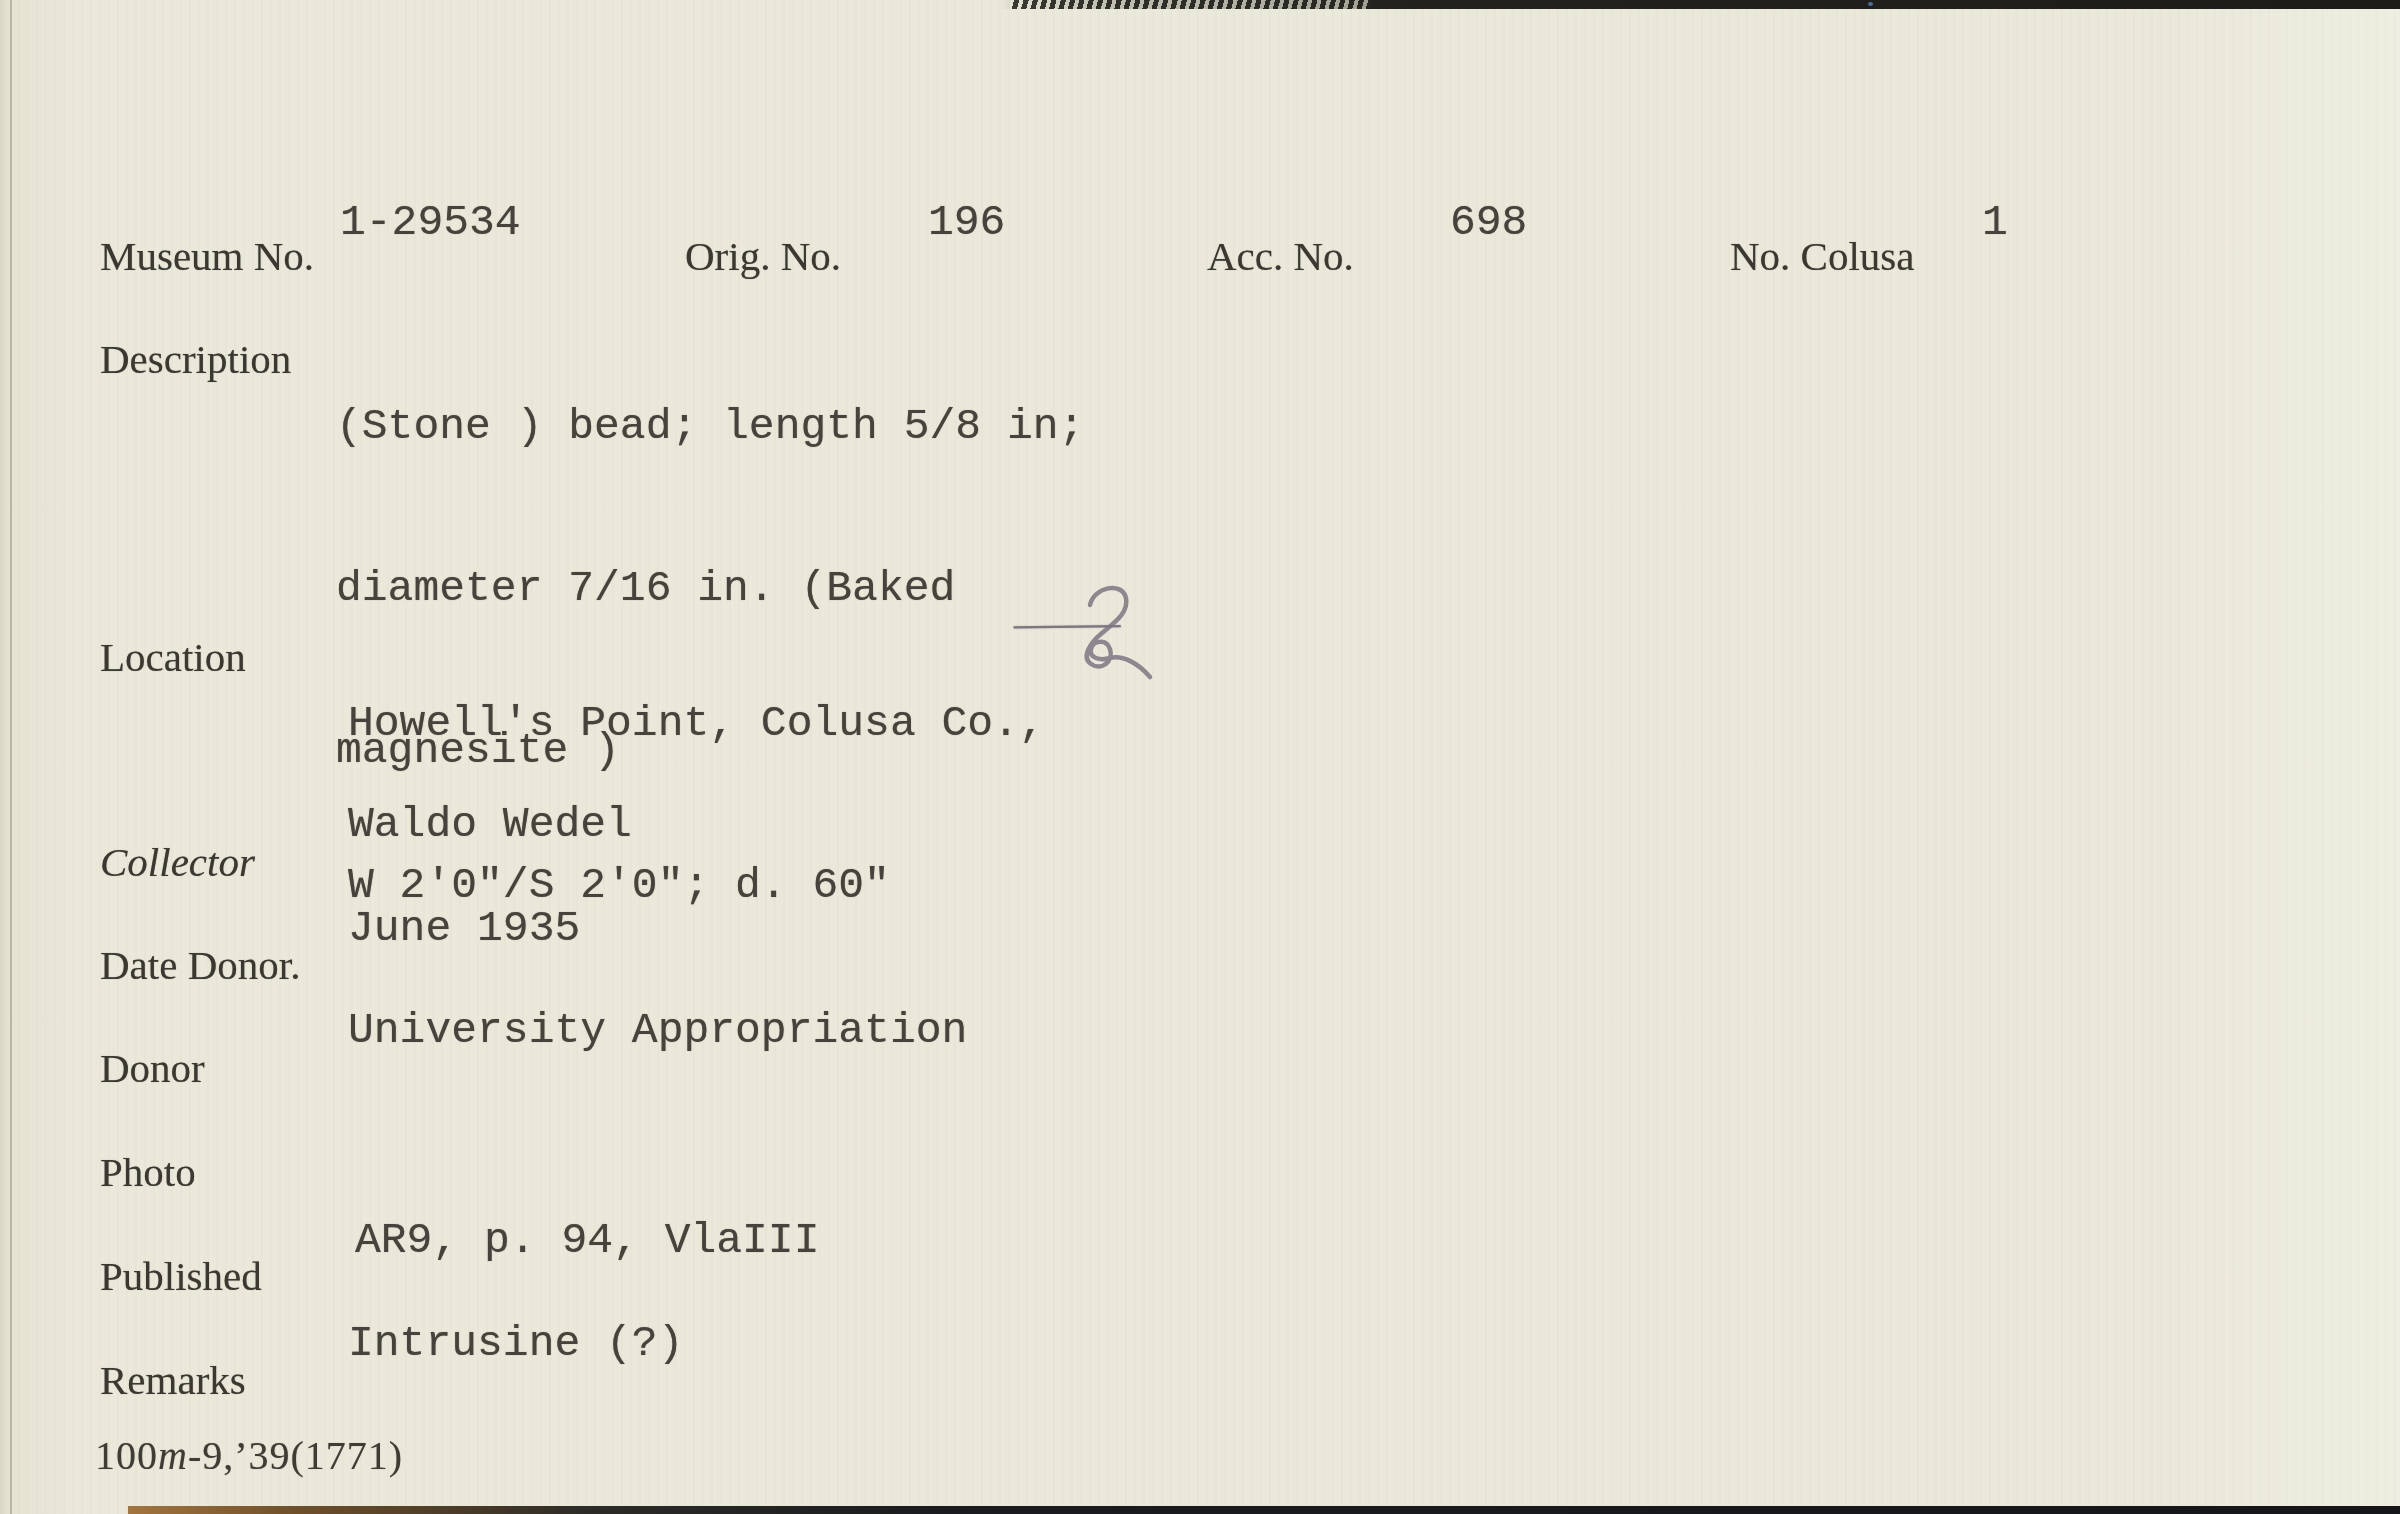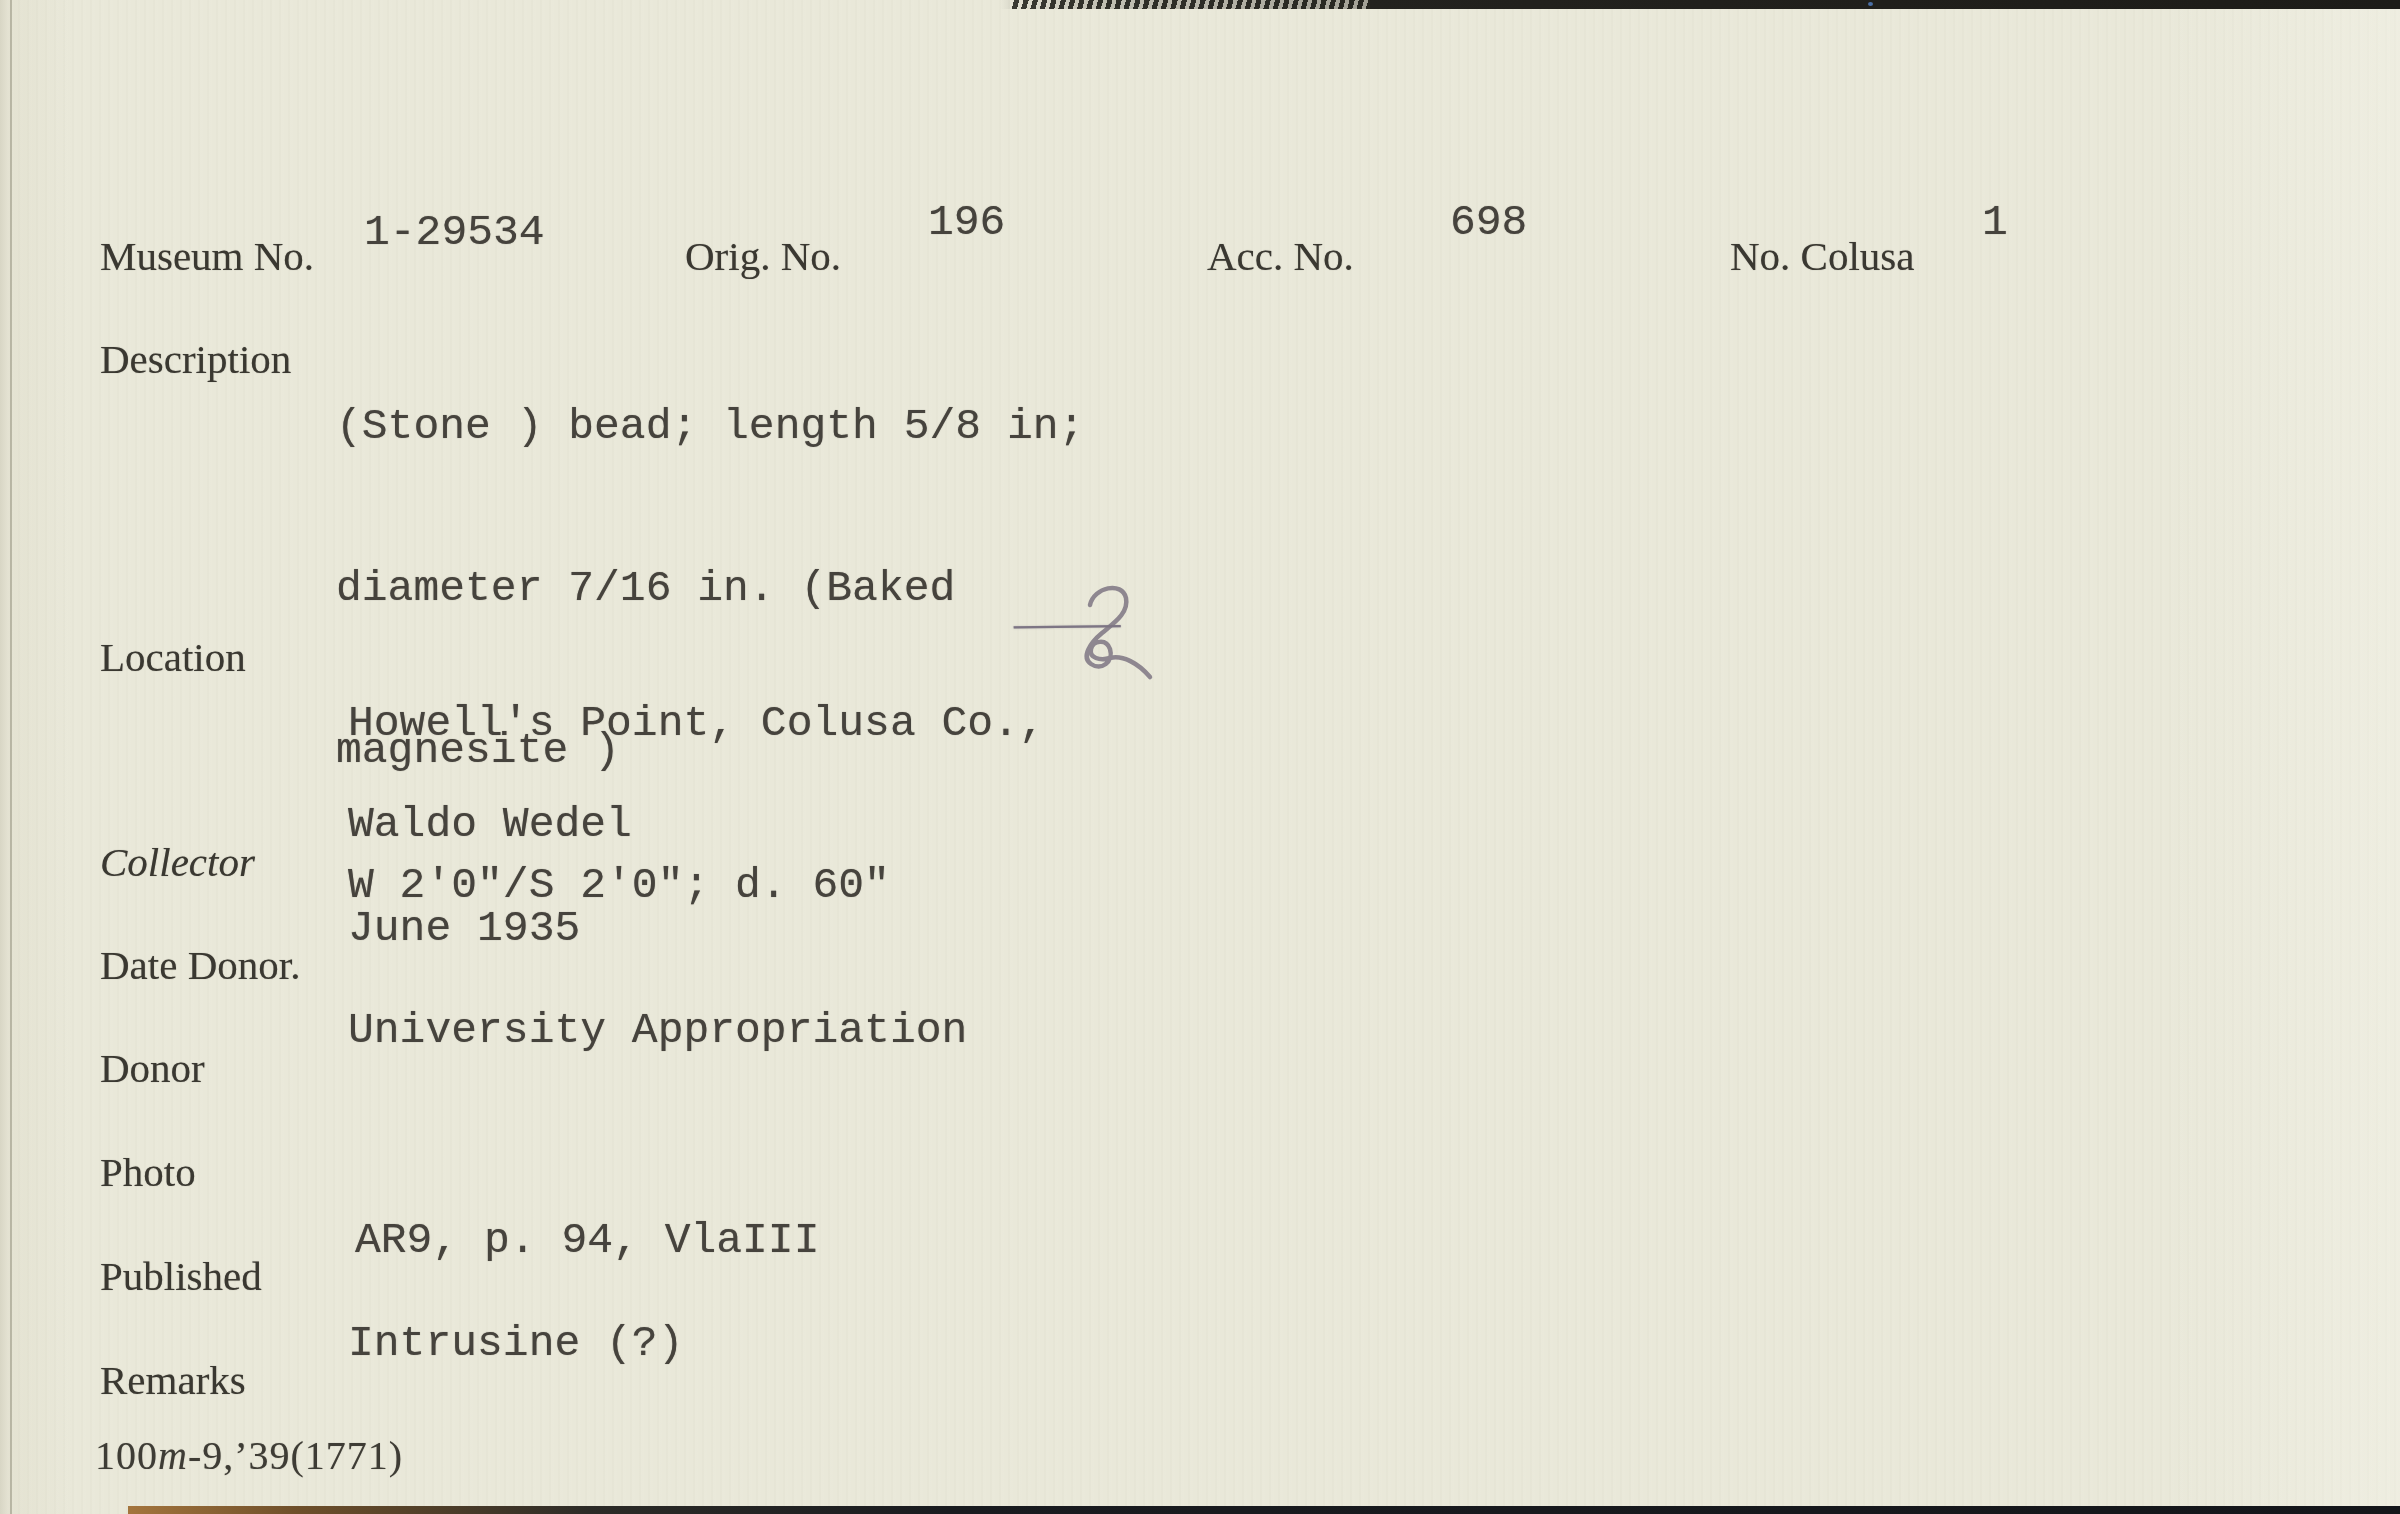--- a/index.html
+++ b/index.html
@@ -50,21 +50,21 @@
 
   <div class="edge-left"></div>
   <div class="edge-left-line"></div>
   <div class="edge-top"></div>
   <div class="edge-top-hatch"></div>
   <div class="speck-blue"></div>
   <div class="edge-bottom"></div>
 
   <div>
     <span class="label" style="left:100px;top:200px;">Museum No.</span>
-    <span class="typed" style="left:364px;top:196px;margin-top:10px;">1-29534</span>
+    <span class="typed" style="left:340px;top:196px;">1-29534</span>
 
     <span class="label" style="left:685px;top:200px;">Orig. No.</span>
     <span class="typed" style="left:928px;top:196px;">196</span>
 
     <span class="label" style="left:1207px;top:200px;">Acc. No.</span>
     <span class="typed" style="left:1450px;top:196px;">698</span>
 
     <span class="label" style="left:1730px;top:200px;">No. Colusa</span>
     <span class="typed" style="left:1982px;top:196px;">1</span>
   </div>

